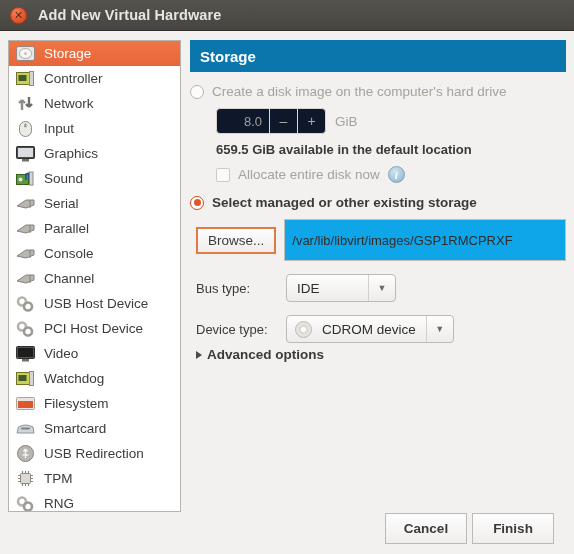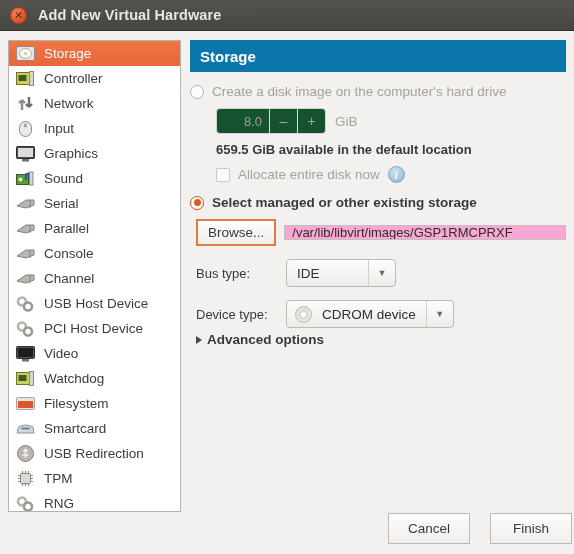--- a/index.html
+++ b/index.html
@@ -133,21 +133,21 @@
   .lbl-disabled { color: #a6a29c; font-size: 13.5px; margin-left: 8px; }
   .lbl-normal { color: #3a3a38; font-size: 13.5px; margin-left: 8px; font-weight: bold; }
 
   
   .spin-row { margin-top: 9px; padding-left: 26px; }
   .spinner {
     display: flex; align-items: stretch;
     height: 26px;
     border: 1px solid #d6d3ce;
     border-radius: 4px;
-    background: #14532d;
+    background: #0f172a;
     box-sizing: border-box;
     overflow: hidden;
     width: 110px;
   }
   .spin-val {
     flex: 1 1 auto;
     display: flex; align-items: center; justify-content: flex-end;
     padding-right: 7px;
     font-size: 13px;
     color: #a39f99;
@@ -189,22 +189,22 @@
     font-size: 13.5px;
     color: #3a3a38;
     padding: 5px 11px;
     cursor: pointer;
     box-sizing: border-box;
   }
   .btn.focused { border: 2px solid #e07b45; padding: 4px 10px; }
   .path-field {
     margin-left: 8px;
     flex: 1 1 auto;
-    height: 15px;
-    background: #f9a8d4;
+    height: 42px;
+    background: #0ea5e9;
     border: 1px solid #c3bfba;
     border-radius: 0;
     display: flex; align-items: center;
     padding: 0 7px;
     font-size: 13px;
     color: #2e2e2c;
     box-sizing: border-box;
     overflow: hidden;
     white-space: nowrap;
   }
@@ -250,22 +250,22 @@
     border-left: 6px solid #4a4a48;
     border-top: 4.5px solid transparent;
     border-bottom: 4.5px solid transparent;
     margin-right: 5px;
   }
   .adv-text { font-size: 13.5px; font-weight: bold; color: #3a3a38; }
 
   
   .footer {
     position: absolute;
-    right: 2px; bottom: 10px;
-    display: flex; gap: 20px;
+    right: 20px; bottom: 10px;
+    display: flex; gap: 5px; font-weight: bold;
   }
   .footer .btn {
     width: 82px;
     text-align: center;
     padding: 7px 0;
   }
 </style>
 </head>
 <body>
 

